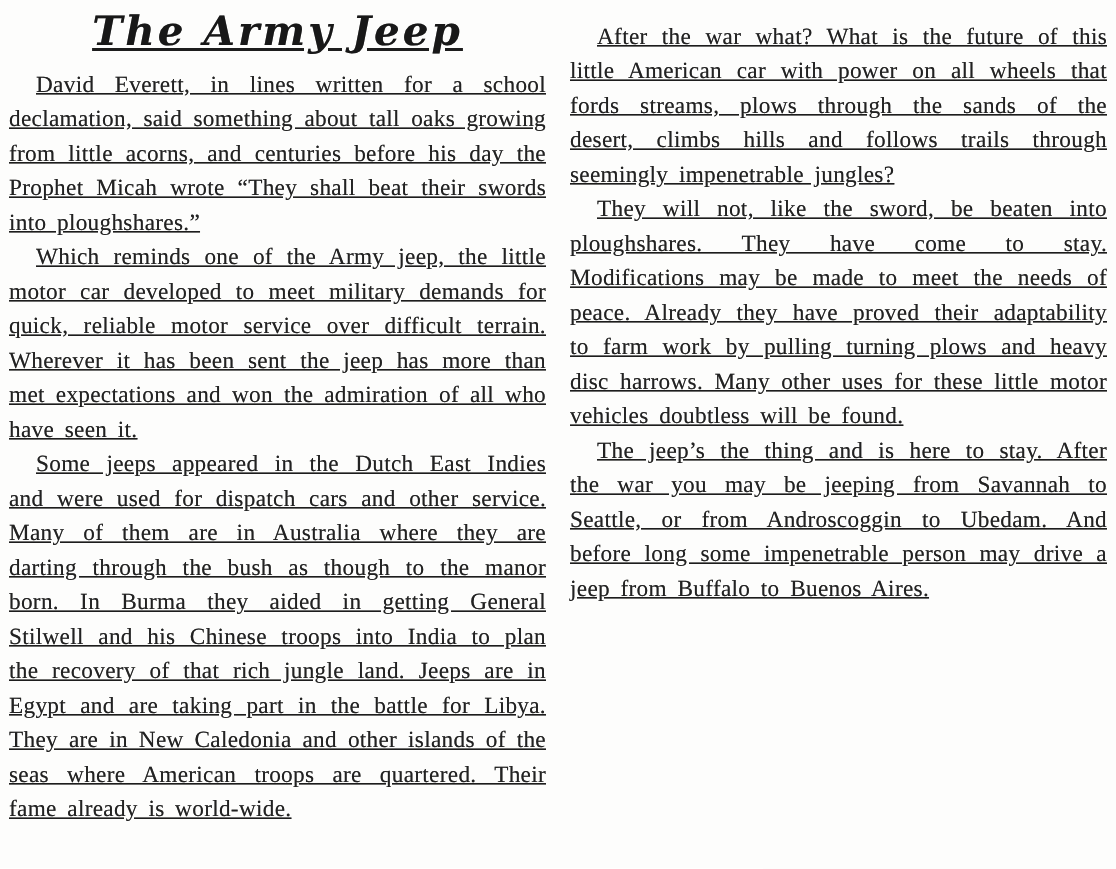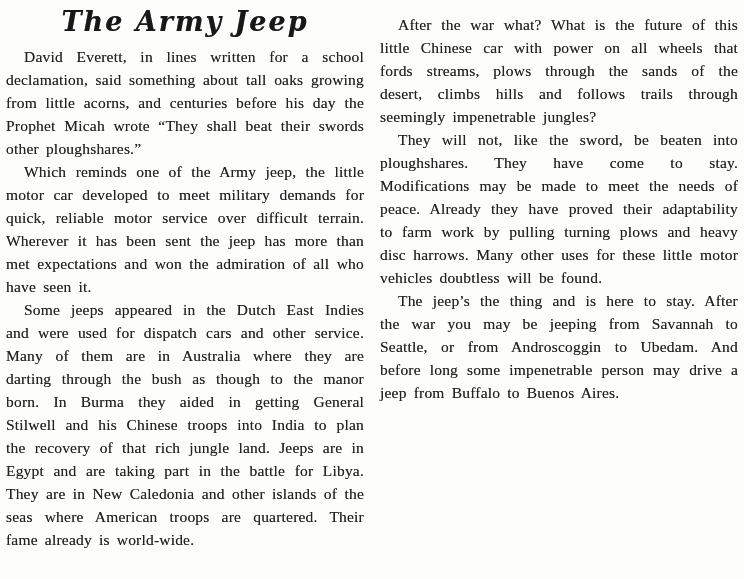--- a/index.html
+++ b/index.html
@@ -13,20 +13,21 @@
     box-sizing: border-box;
     background: #fdfdfc;
     color: #1d1d1d;
     font-family: "Liberation Serif", serif;
     padding: 4px 6px 6px 6px;
     overflow: hidden;
   }
   .columns {
     display: flex;
     gap: 16px;
+    text-decoration: underline;
   }
   .col {
     flex: 1 1 0;
     min-width: 0;
   }
   .article-title {
     text-align: center;
     font-family: "DejaVu Serif", serif;
     font-style: italic;
     font-weight: 700;
@@ -54,25 +55,25 @@
   }
 </style>
 </head>
 <body>
 
 <div class="page">
   <div class="columns">
 
     <div class="col left-col">
       <h1 class="article-title">The Army Jeep</h1>
-      <p>David Everett, in lines written for a school declamation, said something about tall oaks growing from little acorns, and centuries before his day the Prophet Micah wrote “They shall beat their swords other ploughshares.”</p>
+      <p>David Everett, in lines written for a school declamation, said something about tall oaks growing from little acorns, and centuries before his day the Prophet Micah wrote “They shall beat their swords into ploughshares.”</p>
       <p>Which reminds one of the Army jeep, the little motor car developed to meet military demands for quick, reliable motor service over difficult terrain. Wherever it has been sent the jeep has more than met expectations and won the admiration of all who have seen it.</p>
       <p>Some jeeps appeared in the Dutch East Indies and were used for dispatch cars and other service. Many of them are in Australia where they are darting through the bush as though to the manor born. In Burma they aided in getting General Stilwell and his Chinese troops into India to plan the recovery of that rich jungle land. Jeeps are in Egypt and are taking part in the battle for Libya. They are in New Caledonia and other islands of the seas where American troops are quartered. Their fame already is world-wide.</p>
     </div>
 
     <div class="col right-col">
-      <p>After the war what?  What is the future of this little Chinese car with power on all wheels that fords streams, plows through the sands of the desert, climbs hills and follows trails through seemingly impenetrable jungles?</p>
+      <p>After the war what?  What is the future of this little American car with power on all wheels that fords streams, plows through the sands of the desert, climbs hills and follows trails through seemingly impenetrable jungles?</p>
       <p>They will not, like the sword, be beaten into ploughshares. They have come to stay. Modifications may be made to meet the needs of peace. Already they have proved their adaptability to farm work by pulling turning plows and heavy disc harrows. Many other uses for these little motor vehicles doubtless will be found.</p>
       <p>The jeep’s the thing and is here to stay. After the war you may be jeeping from Savannah to Seattle, or from Androscoggin to Ubedam. And before long some impenetrable person may drive a jeep from Buffalo to Buenos Aires.</p>
     </div>
 
   </div>
 </div>
 
 </body></html>

